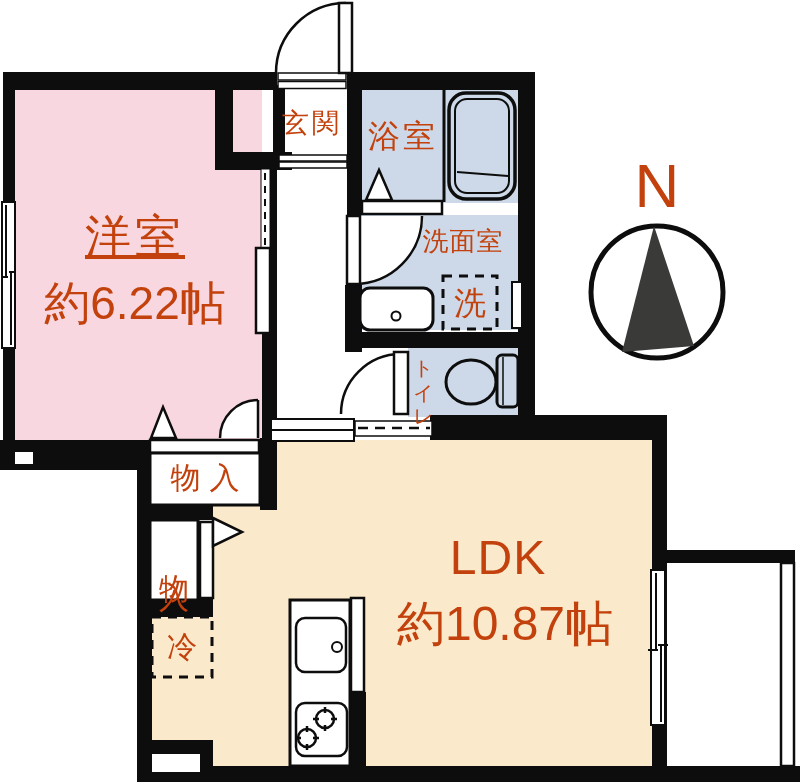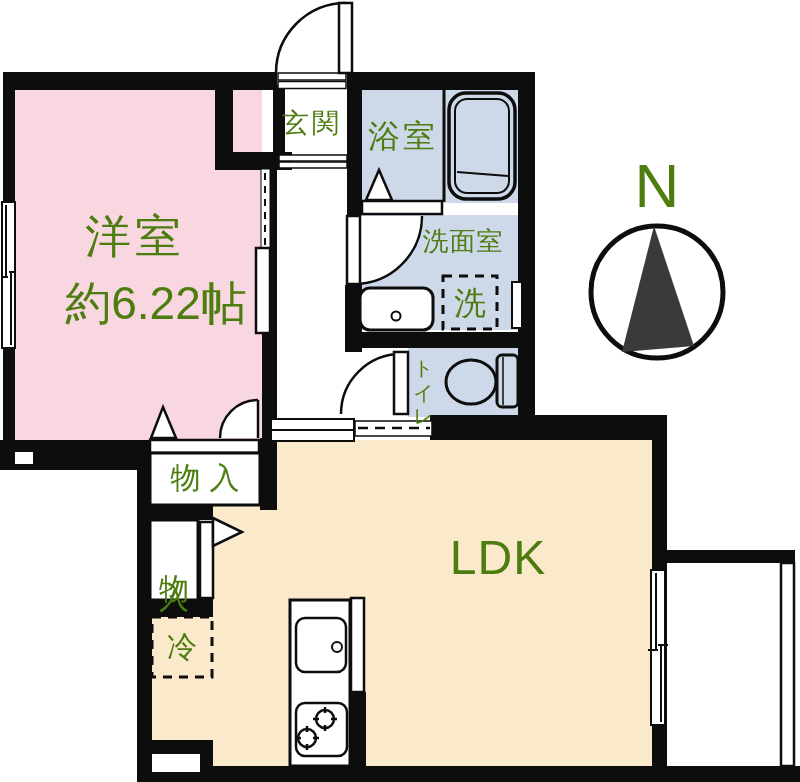--- a/index.html
+++ b/index.html
@@ -3,21 +3,21 @@
 <meta charset="utf-8">
 <style>
   html,body{margin:0;padding:0;background:#ffffff;}
   #plan{
     position:relative;width:800px;height:782px;background:#ffffff;
     font-family:"Liberation Sans","DejaVu Sans",sans-serif;overflow:hidden;
   }
   #plan svg{position:absolute;left:0;top:0;}
   .lbl{
     position:absolute;transform:translate(-50%,-50%);
-    color:#4d7c0f;white-space:nowrap;line-height:1;
+    color:#c2410c;white-space:nowrap;line-height:1;
     font-family:"Liberation Sans","DejaVu Sans",sans-serif;
   }
   .lbl.v{writing-mode:vertical-rl;text-orientation:upright;transform:translate(-50%,-50%);}
   .room-big{font-size:46px;font-weight:400;}
   .ldk-big{font-size:48px;font-weight:400;}
 </style>
 </head>
 <body>
 
 <div id="plan">
@@ -179,24 +179,25 @@
       </g>
       <path d="M151,438 L176,438 L163,407 Z" fill="#fff" stroke="#0d0d0d" stroke-width="2.5"></path>
     </g>
 
     <g>
       <circle cx="657" cy="292" r="66" fill="#fff" stroke="#0d0d0d" stroke-width="5"></circle>
       <path d="M654,226 L622,352 L694,346 Z" fill="#3a3a38"></path>
     </g>
   </svg>
 
-  <div class="lbl room-big" style="left:135px;top:236px;letter-spacing:4px;">洋室</div>
-  <div class="lbl room-big" style="left:135px;top:303px;margin-left:21px;">約6.22帖</div>
+  <div class="lbl room-big" style="left:135px;top:236px;letter-spacing:4px;text-decoration:underline;">洋室</div>
+  <div class="lbl room-big" style="left:135px;top:303px;">約6.22帖</div>
 
   <div class="lbl ldk-big" style="left:498px;top:558px;letter-spacing:1px;">LDK</div>
+  <div class="lbl ldk-big" style="left:505px;top:624px;">約10.87帖</div>
 
   <div class="lbl" style="left:312px;top:123px;font-size:27px;letter-spacing:3px;">玄関</div>
   <div class="lbl" style="left:403px;top:136px;font-size:32px;letter-spacing:3px;font-family:Liberation Serif, serif;">浴室</div>
   <div class="lbl" style="left:463px;top:241px;font-size:26px;letter-spacing:1px;text-align:center;">洗面室</div>
   <div class="lbl" style="left:470px;top:303px;font-size:32px;">洗</div>
   <div class="lbl v" style="left:424px;top:383px;font-size:20px;letter-spacing:2px;">トイレ</div>
   <div class="lbl" style="left:205px;top:478px;font-size:30px;letter-spacing:9px;text-indent:9px;">物入</div>
   <div class="lbl v" style="left:174px;top:557px;font-size:30px;letter-spacing:6px;">物入</div>
   <div class="lbl" style="left:182px;top:647px;font-size:30px;">冷</div>
 

